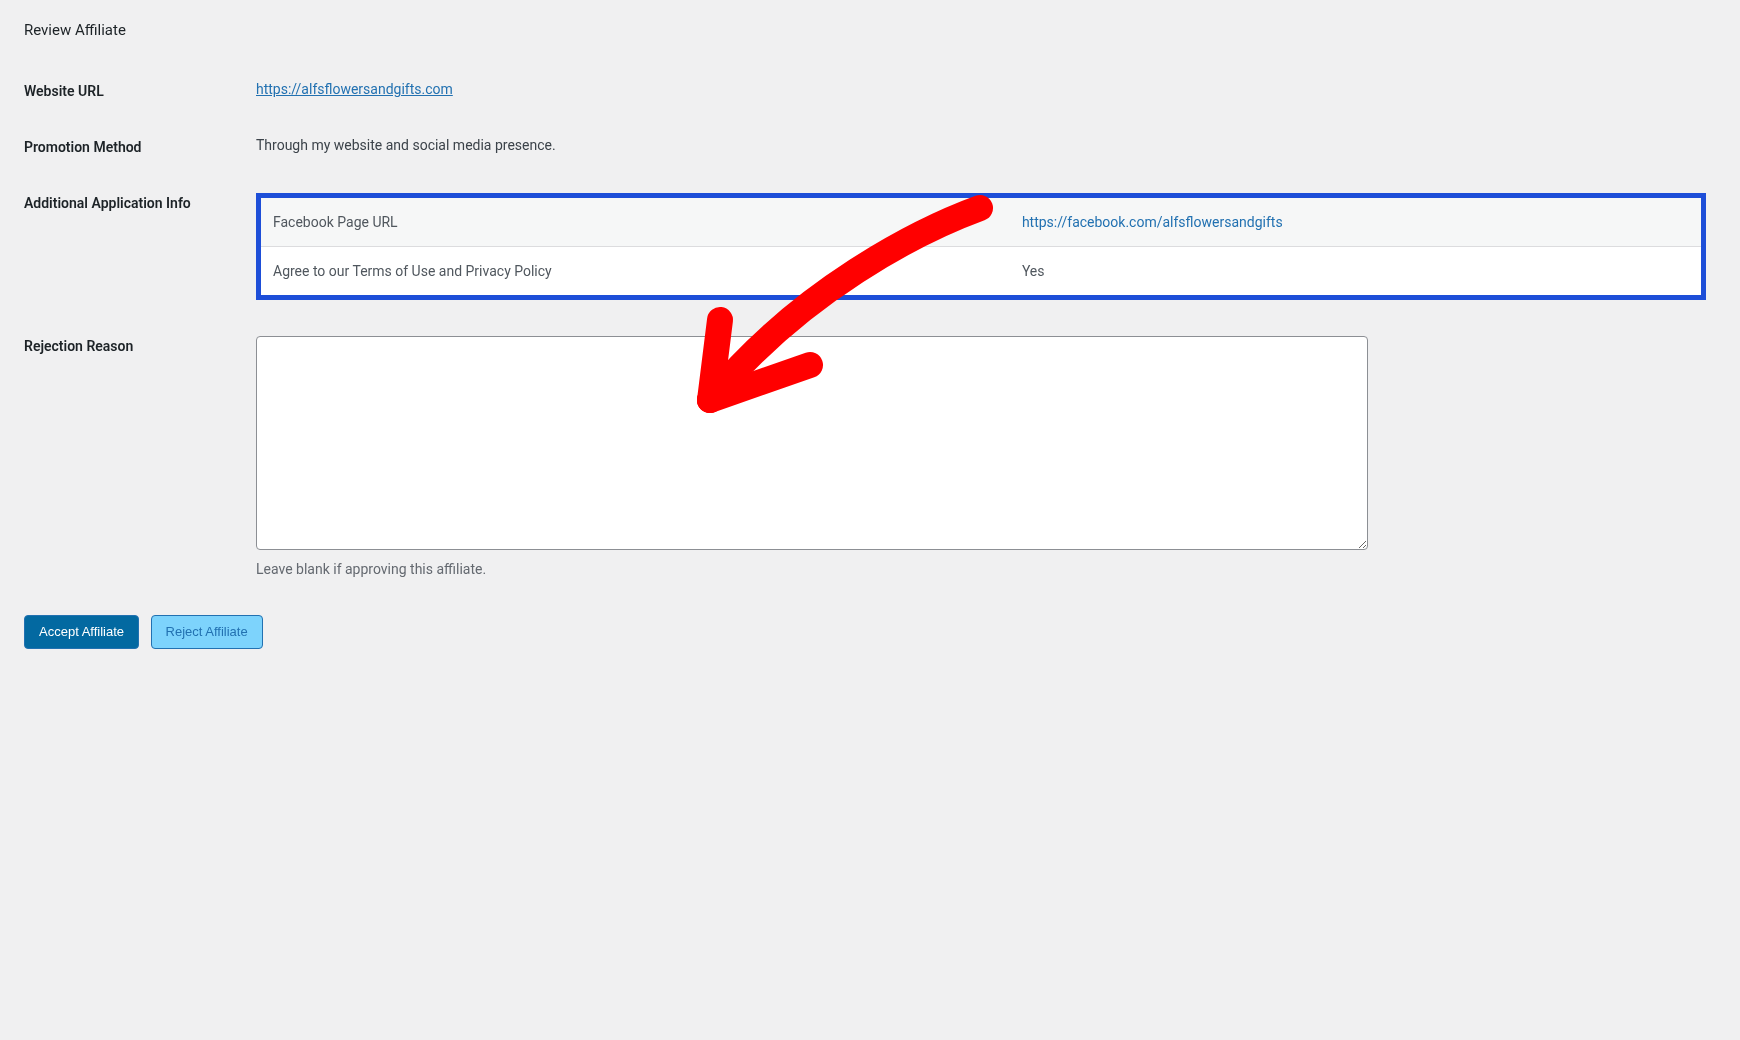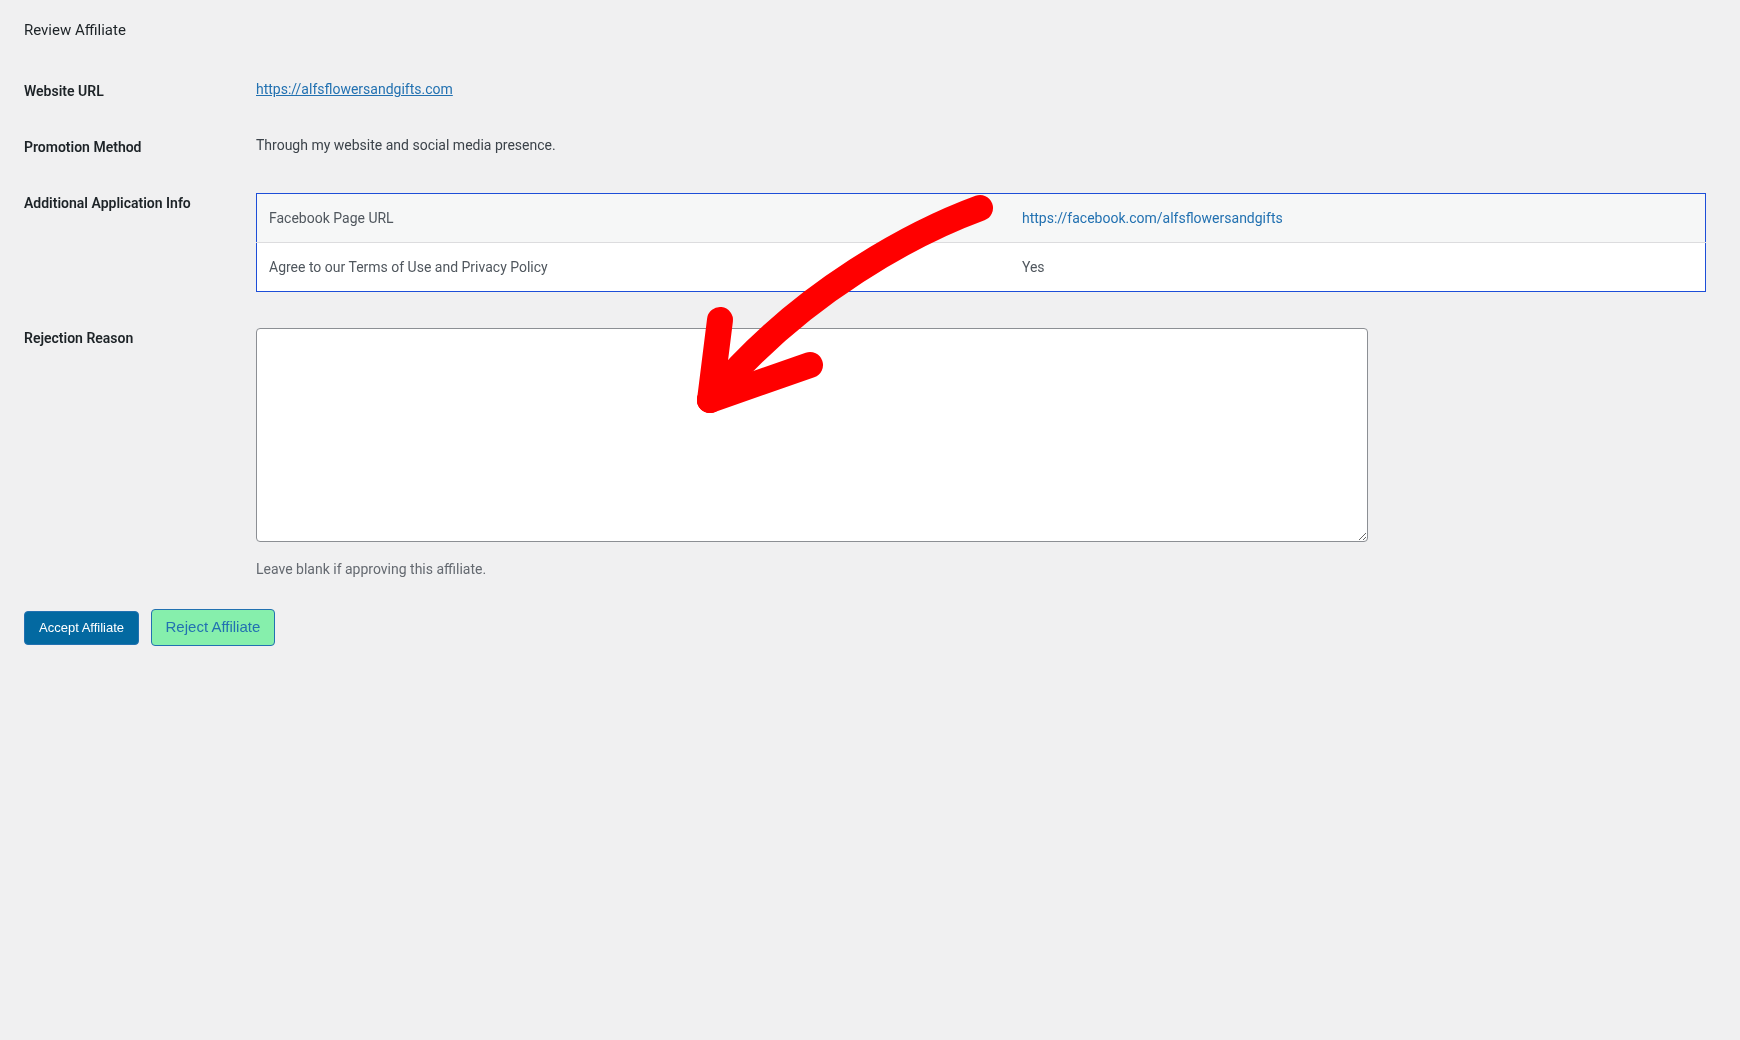--- a/index.html
+++ b/index.html
@@ -45,21 +45,21 @@
     }
     a.link {
       color: #2271b1;
     }
     a.link-nounder {
       color: #2271b1;
       text-decoration: none;
     }
     .info-table {
       width: 100%;
-      border: 1px solid #1d4ed8;
+      border: 5px solid #1d4ed8;
       border-collapse: collapse;
       background: #fff;
     }
     .info-table td {
       padding: 16px 12px;
       border-bottom: 1px solid #dcdcde;
       color: #50575e;
       font-size: 14px;
     }
     .info-table tr:first-child td {
@@ -78,46 +78,47 @@
       border-radius: 4px;
       padding: 8px;
       font-family: inherit;
       font-size: 14px;
       resize: vertical;
       background: #fff;
     }
     .hint {
       color: #646970;
       font-size: 14px;
-      margin-top: 16px;
+      margin-top: 8px;
       display: block;
     }
     .actions {
       margin-top: 14px;
     }
     .button-primary {
       background: #0369a1;
       border: 1px solid #2271b1;
       color: #fff;
       padding: 6px 14px;
       border-radius: 4px;
       font-size: 13px;
       cursor: pointer;
       line-height: 1.5;
     }
     .button-secondary {
-      background: #86efac;
+      background: #7dd3fc;
       border: 1px solid #2271b1;
       color: #2271b1;
       padding: 6px 14px;
       border-radius: 4px;
-      font-size: 15px;
+      font-size: 13px;
       cursor: pointer;
       line-height: 1.5;
       margin-left: 8px;
+      margin-top: 6px;
     }
     .arrow-overlay {
       position: absolute;
       pointer-events: none;
     }
     .content-area {
       position: relative;
     }
   </style>
 </head>

